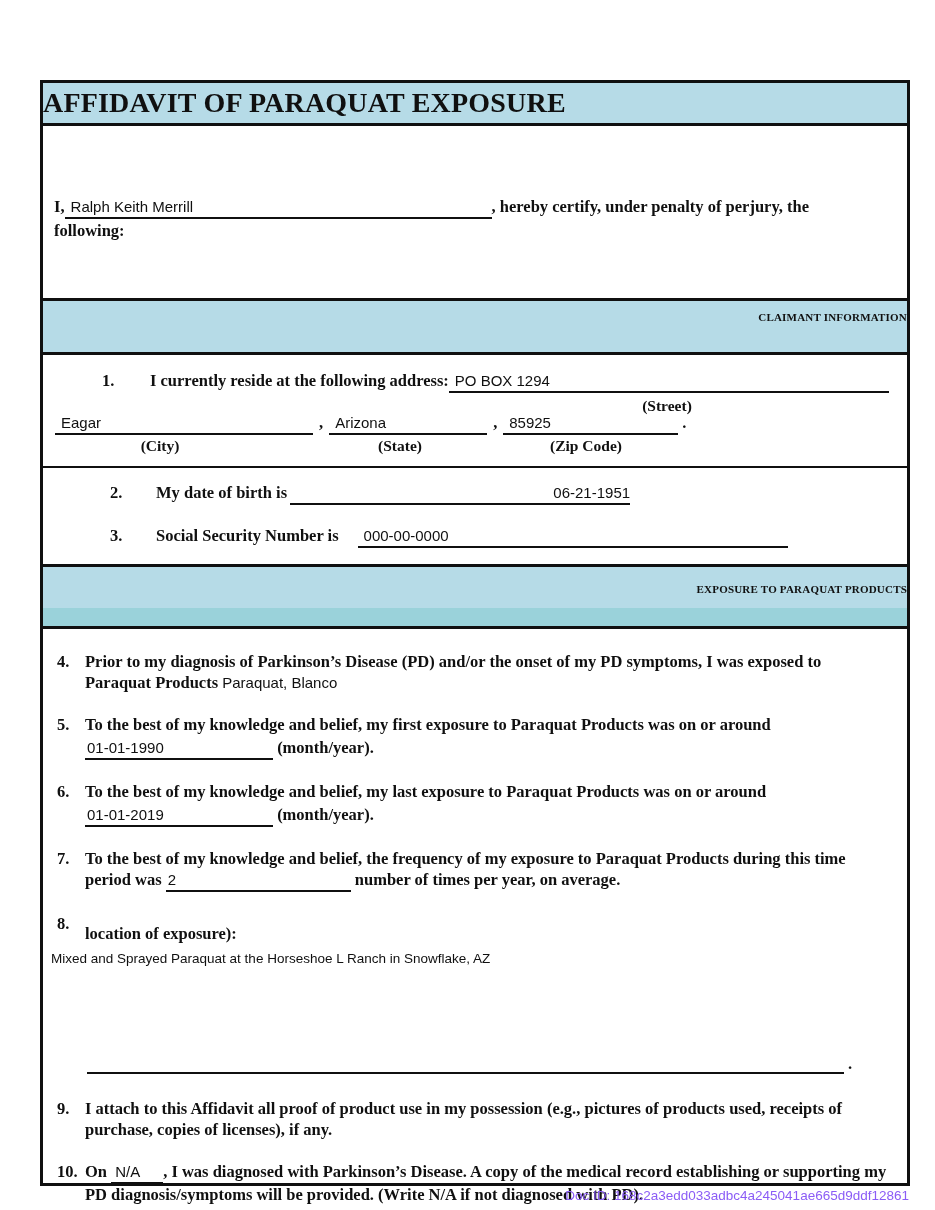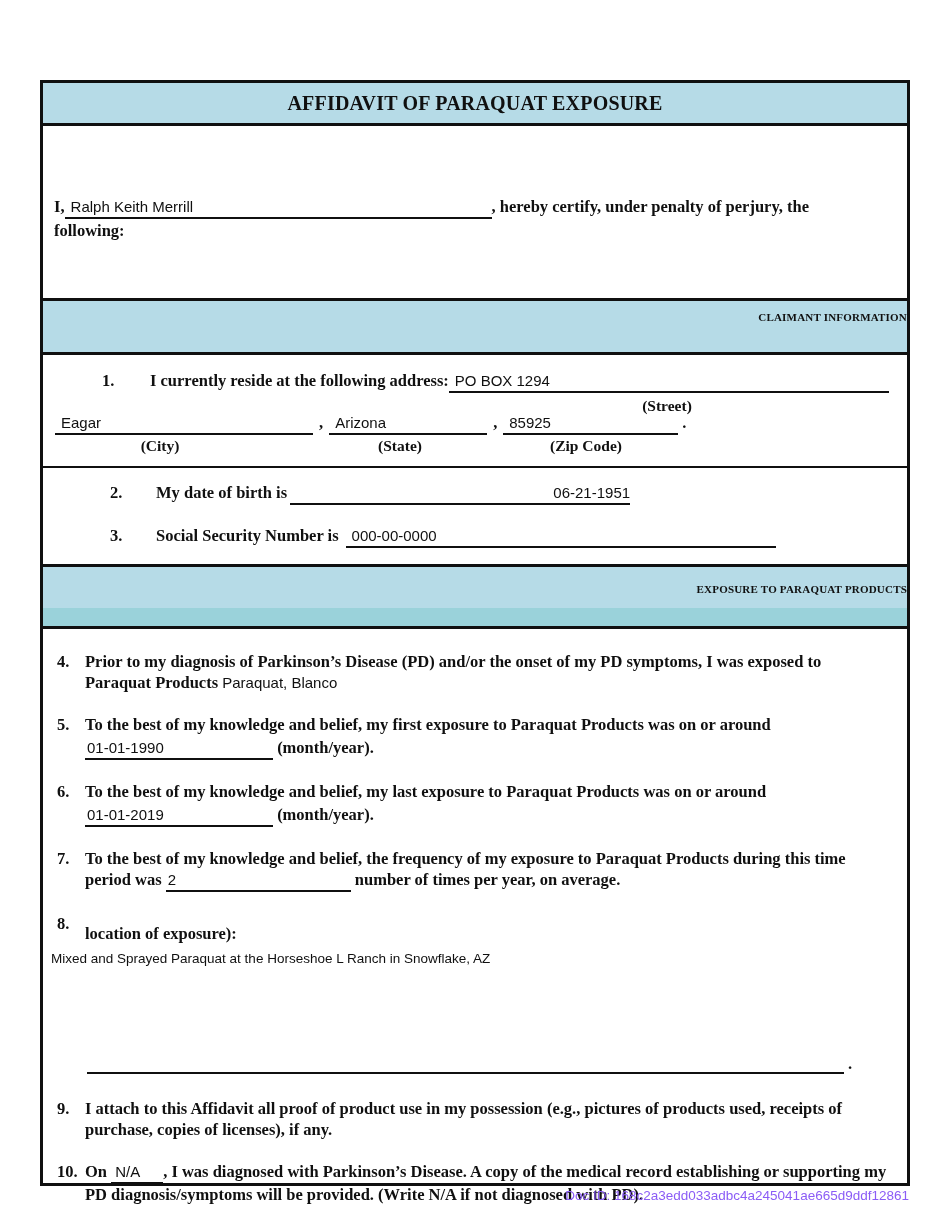--- a/index.html
+++ b/index.html
@@ -13,21 +13,21 @@
     position:relative;width:935px;height:1210px;background:var(--page-bg);
     font-family:"Liberation Serif",serif;color:var(--ink);overflow:hidden;
   }
   .form{
     position:absolute;left:40px;top:80px;
     width:864px;height:1100px;border:3px solid var(--ink);background:#fff;
   }
   
   .title-band{
     height:40px;background:var(--band-blue);border-bottom:3px solid var(--ink);
-    text-align:center;font-weight:bold;font-size:20px;line-height:40px;letter-spacing:.2px;
+    font-weight:bold;font-size:28px;line-height:40px;letter-spacing:.2px;
   }
   .sec-band{
     background:var(--band-blue);border-top:3px solid var(--ink);border-bottom:3px solid var(--ink);
     text-align:right;font-weight:bold;font-size:11px;letter-spacing:.2px;
   }
   .claimant-band{height:51px;}
   .claimant-band .band-text{display:block;padding-top:10px;}
   .exposure-band{height:59px;}
   .exposure-band .band-light{height:41px;line-height:44px;}
   .exposure-band .band-strip{height:18px;background:var(--band-teal);}
@@ -106,21 +106,21 @@
     </div>
 
     <div class="dobssn-sec">
       <div class="row" style="top:15px;left:67px;">
         <span class="num" style="width:46px;">2.</span>
         <span class="nowrap" style="margin-right:3px;">My date of birth is</span>
         <span class="ul" style="width:340px;text-align:right;"><span class="val">06-21-1951</span></span>
       </div>
       <div class="row" style="top:58px;left:67px;">
         <span class="num" style="width:46px;">3.</span>
-        <span class="nowrap" style="margin-right:7px;">Social Security Number is</span>
+        <span class="nowrap" style="margin-right:19px;">Social Security Number is</span>
         <span class="ul" style="width:430px;"><span class="val">000-00-0000</span></span>
       </div>
     </div>
 
     <div class="sec-band exposure-band">
       <div class="band-light">EXPOSURE TO PARAQUAT PRODUCTS</div>
       <div class="band-strip"></div>
     </div>
 
     <div class="exposure-sec">

